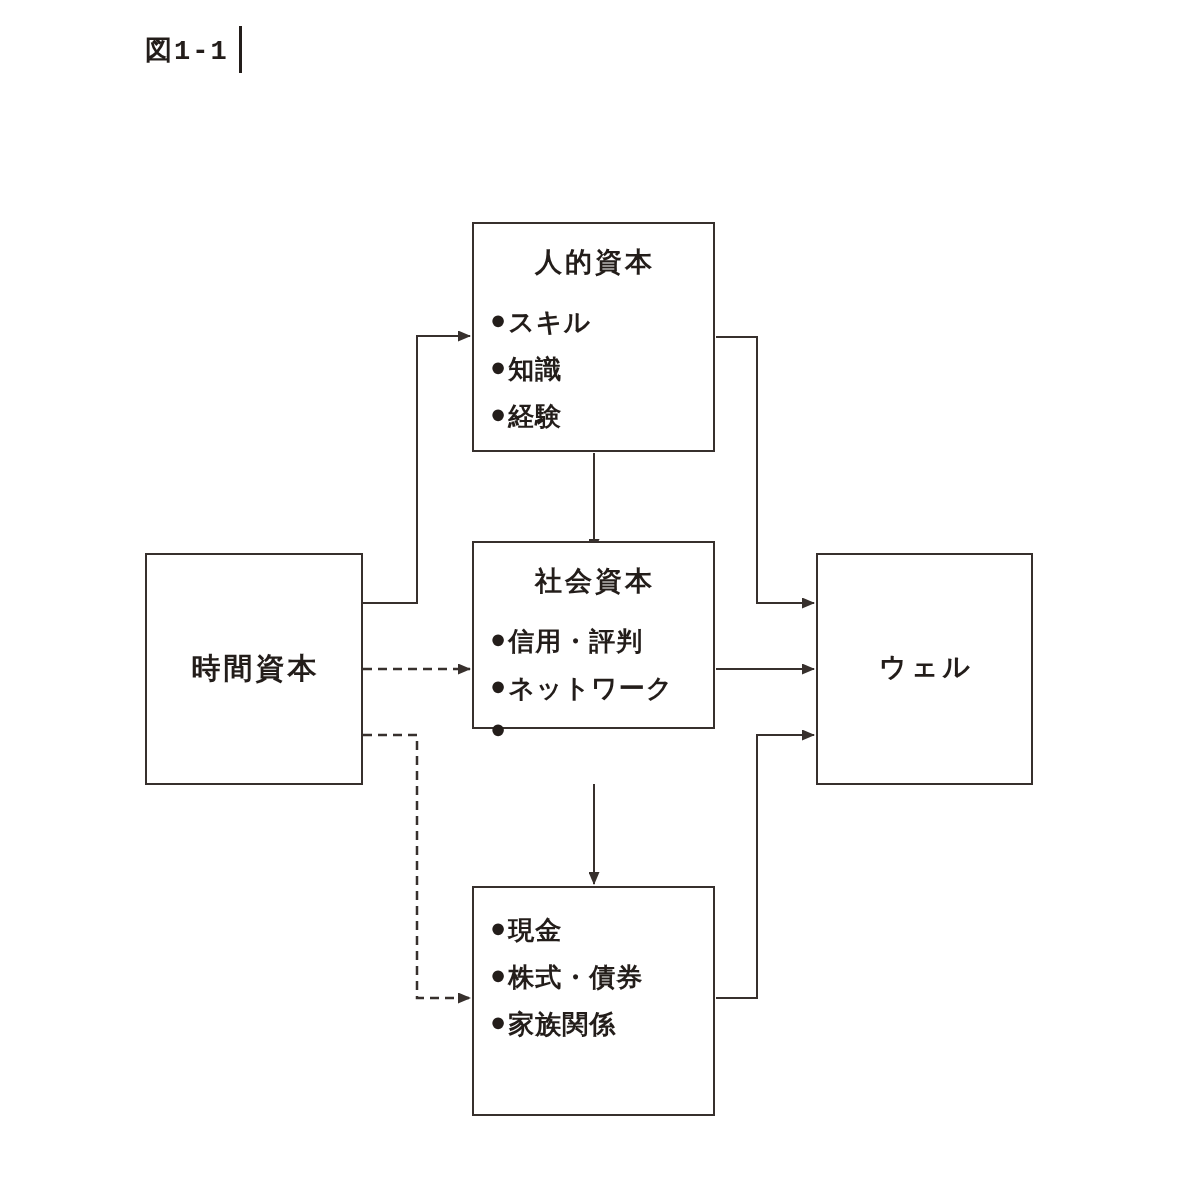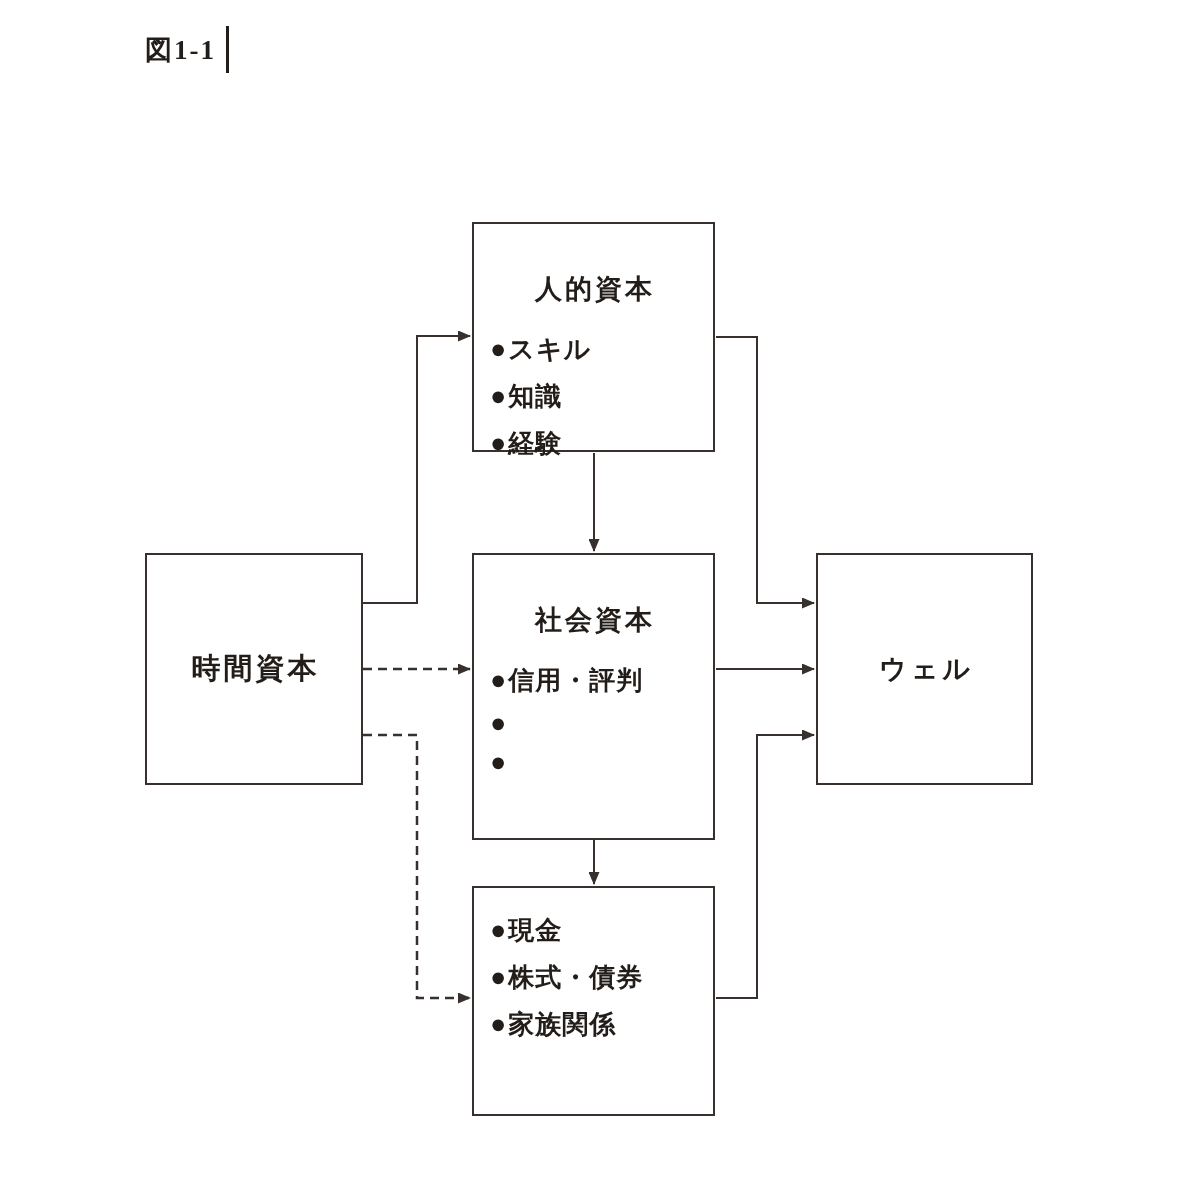--- a/index.html
+++ b/index.html
@@ -7,21 +7,21 @@
     --text-color: #231d1a;
     --bg-color: #ffffff;
   }
   * { margin: 0; padding: 0; box-sizing: border-box; }
   html, body { background: var(--bg-color); }
   .canvas {
     position: relative;
     width: 1179px;
     height: 1183px;
     background: var(--bg-color);
-    font-family: Liberation Serif, serif;
+    font-family: Liberation Mono, monospace;
     color: var(--text-color);
     overflow: hidden;
   }
 
   
   .header {
     position: absolute;
     left: 145px;
     top: 26px;
     display: flex;
@@ -54,29 +54,29 @@
     pointer-events: none;
   }
 
   
   .box {
     position: absolute;
     border: 2px solid var(--line-color);
     background: var(--bg-color);
   }
   .box-human     { left: 472px; top: 222px; width: 243px; height: 230px; }
-  .box-social    { left: 472px; top: 553px; width: 243px; height: 287px; }
+  .box-social    { left: 472px; top: 541px; width: 243px; height: 188px; }
   .box-financial { left: 472px; top: 886px; width: 243px; height: 230px; }
   .box-time      { left: 145px; top: 553px; width: 218px; height: 232px;
                    display: flex; align-items: center; justify-content: center; }
   .box-wellbeing { left: 816px; top: 553px; width: 217px; height: 232px;
                    display: flex; flex-direction: column; align-items: center; justify-content: center; }
 
   .cap-title {
-    margin-top: 47px;
+    margin-top: 20px;
     text-align: center;
     font-size: 27px;
     font-weight: bold;
     letter-spacing: 3px;
     text-indent: 3px;
   }
   .cap-items {
     margin-top: 25px;
     padding-left: 16px;
     display: flex;
@@ -157,20 +157,21 @@
 
   <div class="box box-social">
     <div class="cap-title">社会資本</div>
     <div class="cap-items">
       <div class="cap-item">
         <span class="bullet">●</span>
         <span>信用・評判</span>
       </div>
       <div class="cap-item">
         <span class="bullet">●</span>
+        <span>ネットワーク</span>
       </div>
       <div class="cap-item">
         <span class="bullet">●</span>
       </div>
     </div>
   </div>
 
   <div class="box box-financial">
     <div class="cap-items">
       <div class="cap-item">

